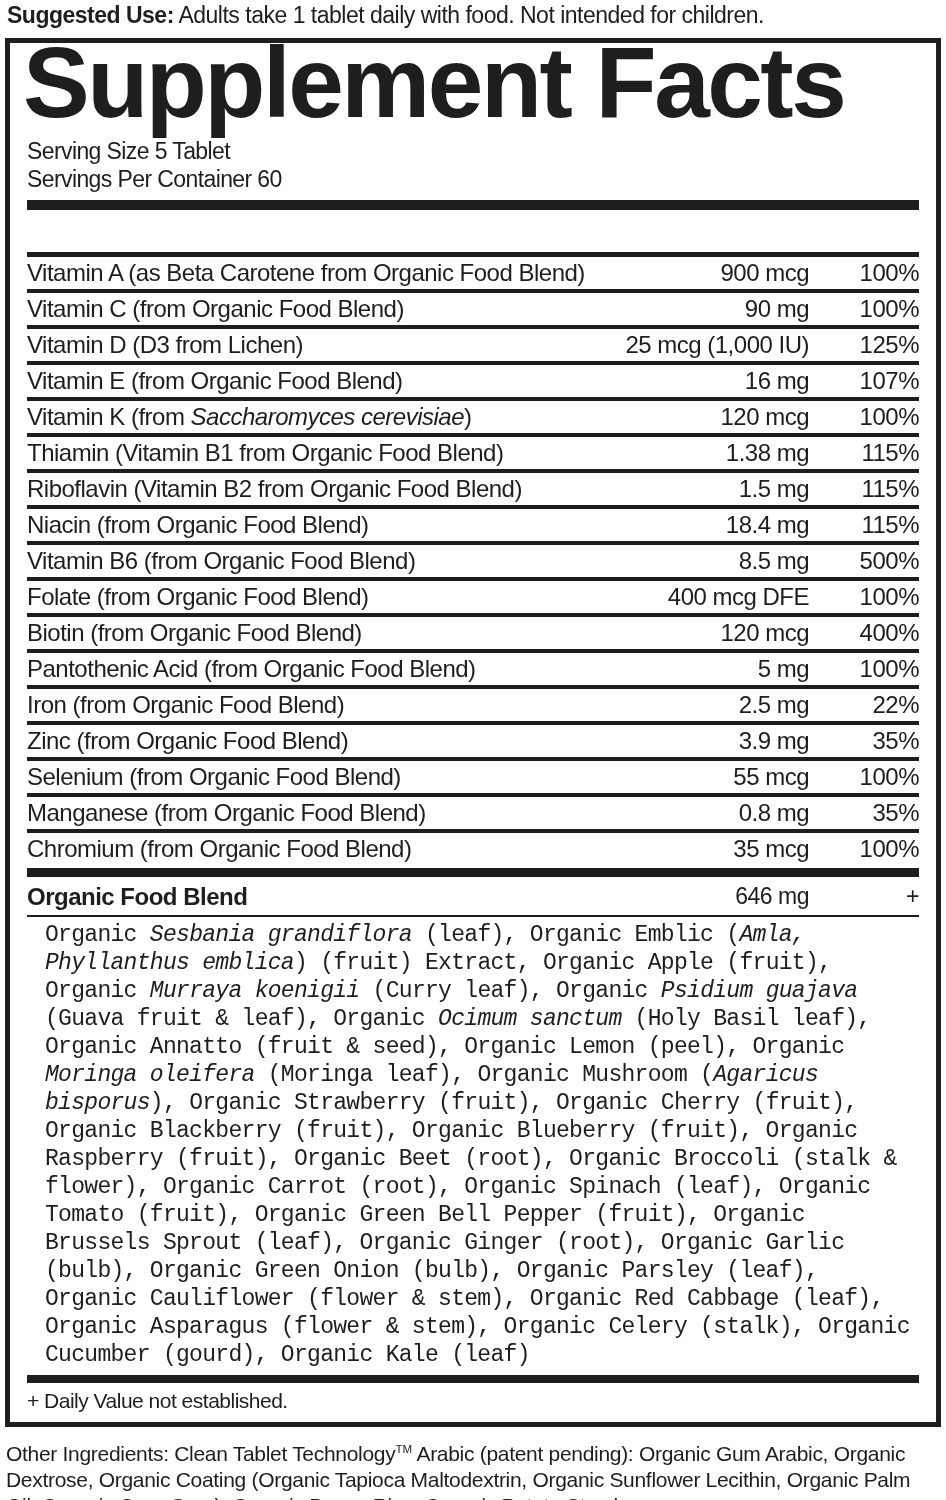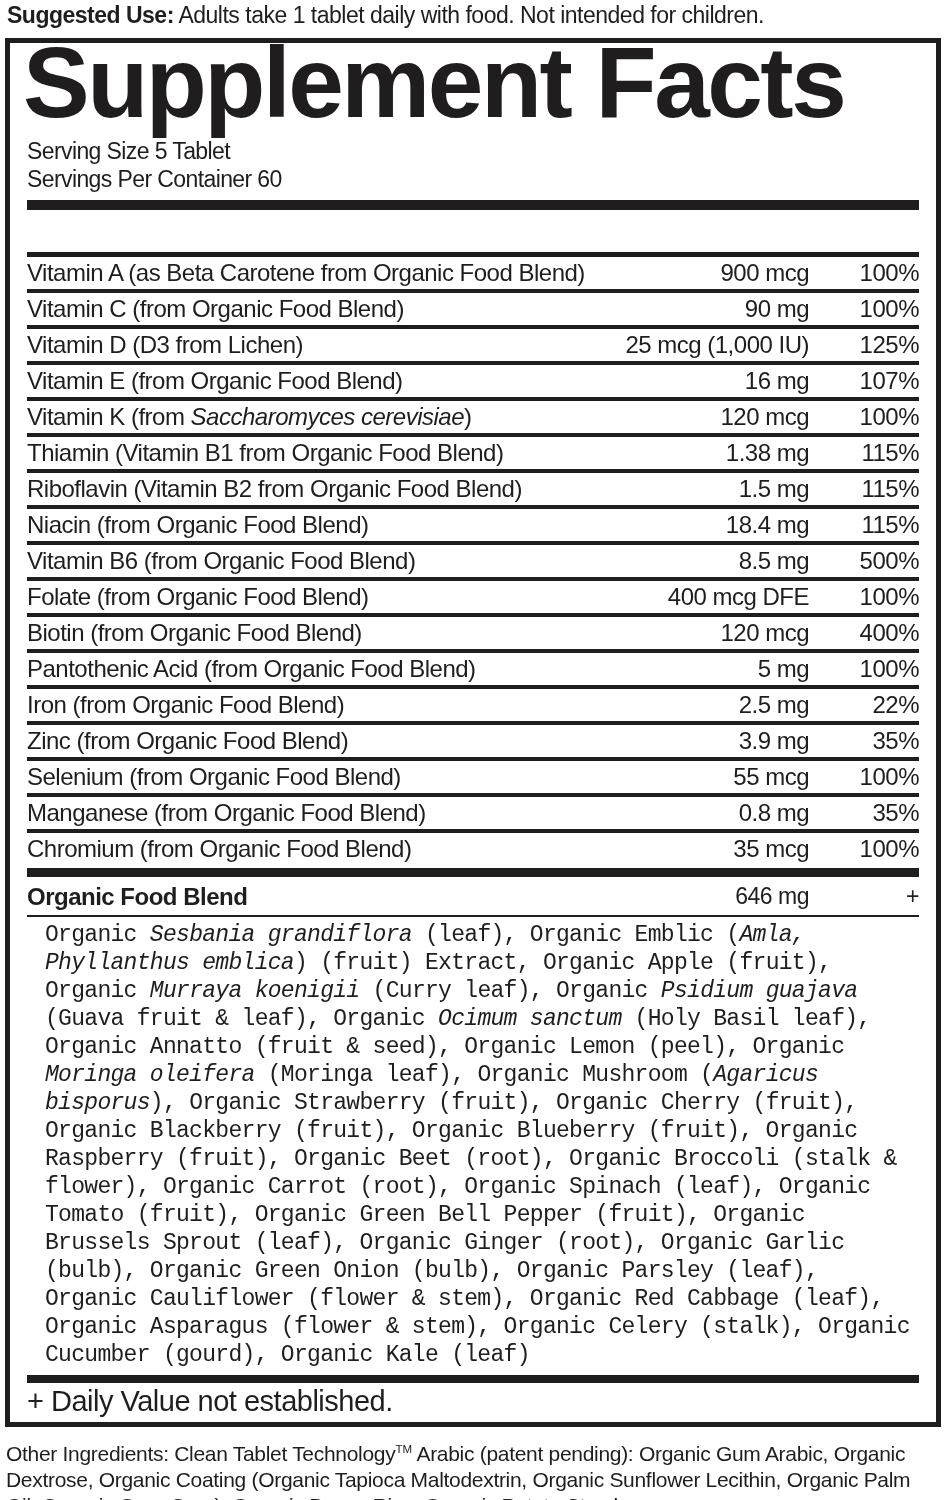--- a/index.html
+++ b/index.html
@@ -77,21 +77,21 @@
   .blend-head .dv  { width: 110px; text-align: right; white-space: nowrap; }
 
   .blend-ing {
     font-size: 23px;
     letter-spacing: -0.7px;
     line-height: 28px;
     margin: 4px 0 6px 18px;
     font-family: Liberation Mono, monospace;
   }
   .footnote {
-    font-size: 29px;
+    font-size: 21px;
     letter-spacing: -0.5px;
     margin: 0;
     line-height: 26px;
   }
   .other {
     font-size: 21px;
     letter-spacing: -0.3px;
     line-height: 26px;
     margin: 9px 2px 0 6px;
   }

